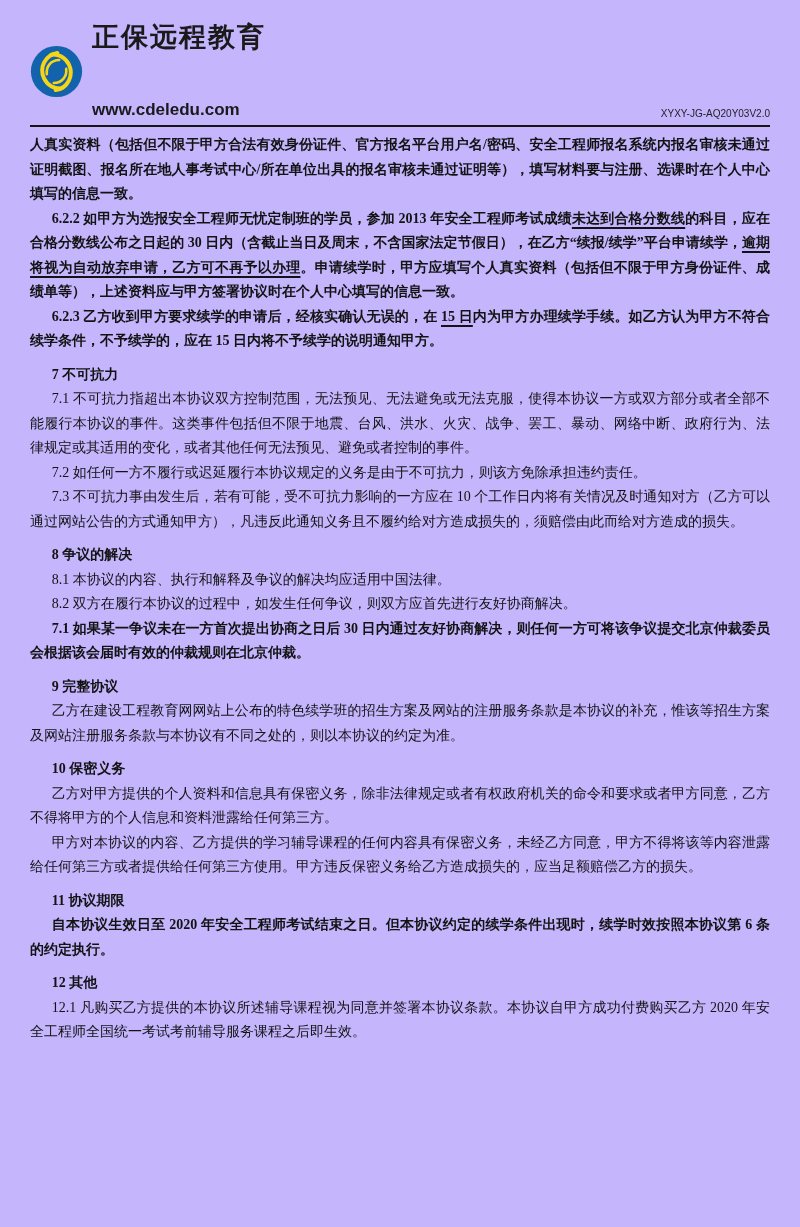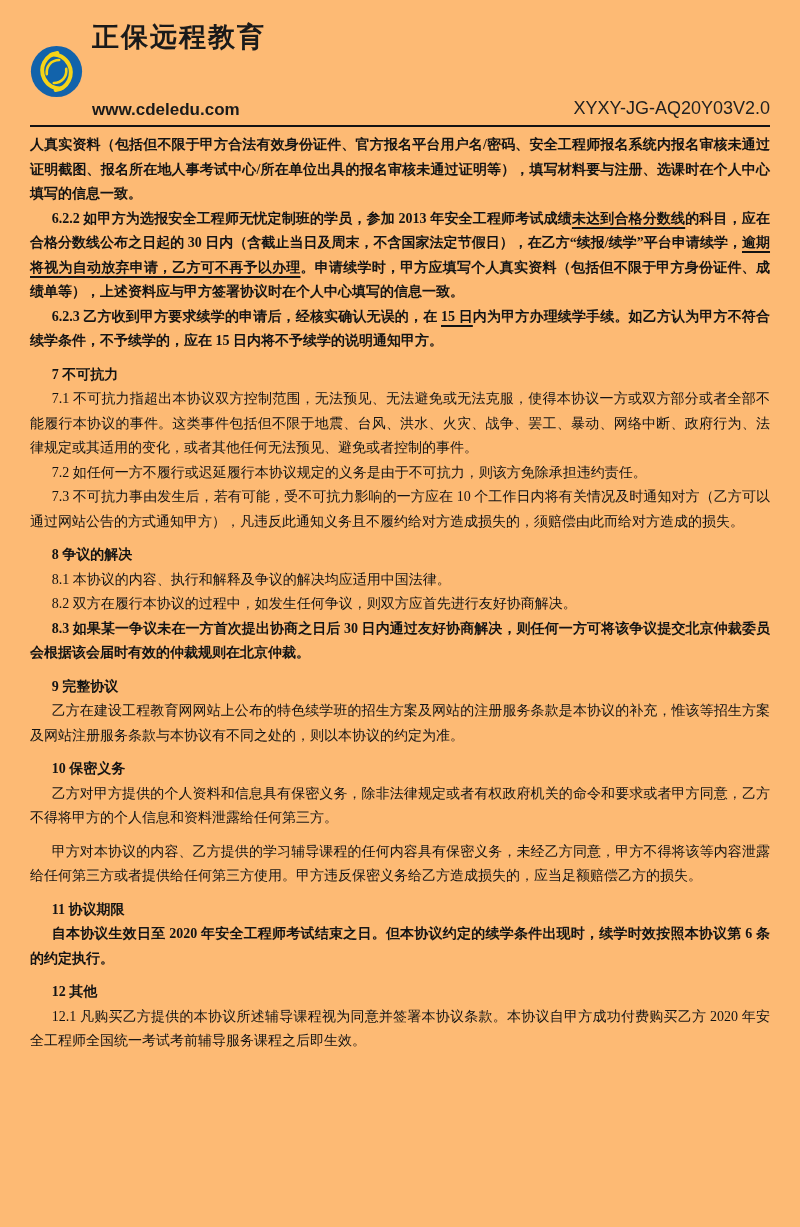--- a/index.html
+++ b/index.html
@@ -1,20 +1,20 @@
 <!DOCTYPE html>
 <html><head>
 <meta charset="utf-8">
 <style>
   html,body { margin:0; padding:0; }
   body { background:#ffffff; }
   .page {
     position:relative;
     width:800px; height:1227px;
-    background:#fdba74;
+    background:#c4b5fd;
     overflow:hidden;
     color:#131313;
     font-family:"Liberation Serif","DejaVu Serif",serif;
   }
   
   .header {
     margin:0 30px;
     padding:22px 0 5px 0;
     border-bottom:2px solid #141414;
     display:flex;
@@ -28,37 +28,37 @@
     font-family:"Liberation Sans","DejaVu Sans",sans-serif;
     font-weight:700; font-size:27px; line-height:30px;
     letter-spacing:2px; color:#1a1a1a;
   }
   .brand-url {
     font-family:"Liberation Sans","DejaVu Sans",sans-serif;
     font-weight:700; font-size:17px; line-height:20px; color:#1a1a1a;margin-top:48px;
   }
   .doc-code {
     font-family:"Liberation Sans","DejaVu Sans",sans-serif;
-    font-size:18px; color:#1f1f1f; padding-bottom:1px;
+    font-size:10px; color:#1f1f1f; padding-bottom:1px;
   }
   
   .content {
     margin:6px 30px 0 30px;
     text-align:justify;
     word-break:break-all;
   }
   .para, .heading {
     font-size:14px;
     line-height:24.5px;
     font-weight:400;
   }
   .bold { font-weight:700; }
   .heading { font-weight:700; margin-top:9px; }
   .indent { text-indent:1.55em; }
-  .gap { margin-top:9px; }
+  .gap { }
   .u {
     text-decoration:underline;
     text-decoration-thickness:1.5px;
     text-underline-offset:4px;
   }
 </style>
 </head>
 <body>
 
 <div class="page">
@@ -86,21 +86,21 @@
       <div class="para bold"><span>人真实资料（包括但不限于甲方合法有效身份证件、官方报名平台用户名/密码、安全工程师报名系统内报名审核未通过证明截图、报名所在地人事考试中心/所在单位出具的报名审核未通过证明等），填写材料要与注册、选课时在个人中心填写的信息一致。</span></div>
       <div class="para bold indent"><span>6.2.2 如甲方为选报安全工程师无忧定制班的学员，参加 2013 年安全工程师考试成绩</span><span class="u">未达到合格分数线</span><span>的科目，应在合格分数线公布之日起的 30 日内（含截止当日及周末，不含国家法定节假日），在乙方“续报/续学”平台申请续学，</span><span class="u">逾期将视为自动放弃申请，乙方可不再予以办理</span><span>。申请续学时，甲方应填写个人真实资料（包括但不限于甲方身份证件、成绩单等），上述资料应与甲方签署协议时在个人中心填写的信息一致。</span></div>
       <div class="para bold indent"><span>6.2.3 乙方收到甲方要求续学的申请后，经核实确认无误的，在 </span><span class="u">15 日</span><span>内为甲方办理续学手续。如乙方认为甲方不符合续学条件，不予续学的，应在 15 日内将不予续学的说明通知甲方。</span></div>
       <div class="heading bold indent"><span>7 不可抗力</span></div>
       <div class="para indent"><span>7.1 不可抗力指超出本协议双方控制范围，无法预见、无法避免或无法克服，使得本协议一方或双方部分或者全部不能履行本协议的事件。这类事件包括但不限于地震、台风、洪水、火灾、战争、罢工、暴动、网络中断、政府行为、法律规定或其适用的变化，或者其他任何无法预见、避免或者控制的事件。</span></div>
       <div class="para indent"><span>7.2 如任何一方不履行或迟延履行本协议规定的义务是由于不可抗力，则该方免除承担违约责任。</span></div>
       <div class="para indent"><span>7.3 不可抗力事由发生后，若有可能，受不可抗力影响的一方应在 10 个工作日内将有关情况及时通知对方（乙方可以通过网站公告的方式通知甲方），凡违反此通知义务且不履约给对方造成损失的，须赔偿由此而给对方造成的损失。</span></div>
       <div class="heading bold indent"><span>8 争议的解决</span></div>
       <div class="para indent"><span>8.1 本协议的内容、执行和解释及争议的解决均应适用中国法律。</span></div>
       <div class="para indent"><span>8.2 双方在履行本协议的过程中，如发生任何争议，则双方应首先进行友好协商解决。</span></div>
-      <div class="para bold indent"><span>8.3 如果某一争议未在一方首次提出协商之日后 30 日内通过友好协商解决，则任何一方可将该争议提交北京仲裁委员会根据该会届时有效的仲裁规则在北京仲裁。</span></div>
+      <div class="para bold indent"><span>7.1 如果某一争议未在一方首次提出协商之日后 30 日内通过友好协商解决，则任何一方可将该争议提交北京仲裁委员会根据该会届时有效的仲裁规则在北京仲裁。</span></div>
       <div class="heading bold indent"><span>9 完整协议</span></div>
       <div class="para indent"><span>乙方在建设工程教育网网站上公布的特色续学班的招生方案及网站的注册服务条款是本协议的补充，惟该等招生方案及网站注册服务条款与本协议有不同之处的，则以本协议的约定为准。</span></div>
       <div class="heading bold indent"><span>10 保密义务</span></div>
       <div class="para indent"><span>乙方对甲方提供的个人资料和信息具有保密义务，除非法律规定或者有权政府机关的命令和要求或者甲方同意，乙方不得将甲方的个人信息和资料泄露给任何第三方。</span></div>
       <div class="para indent gap"><span>甲方对本协议的内容、乙方提供的学习辅导课程的任何内容具有保密义务，未经乙方同意，甲方不得将该等内容泄露给任何第三方或者提供给任何第三方使用。甲方违反保密义务给乙方造成损失的，应当足额赔偿乙方的损失。</span></div>
       <div class="heading bold indent"><span>11 协议期限</span></div>
       <div class="para bold indent"><span>自本协议生效日至 2020 年安全工程师考试结束之日。但本协议约定的续学条件出现时，续学时效按照本协议第 6 条的约定执行。</span></div>
       <div class="heading bold indent"><span>12 其他</span></div>
       <div class="para indent"><span>12.1 凡购买乙方提供的本协议所述辅导课程视为同意并签署本协议条款。本协议自甲方成功付费购买乙方 2020 年安全工程师全国统一考试考前辅导服务课程之后即生效。</span></div>
     </div>

